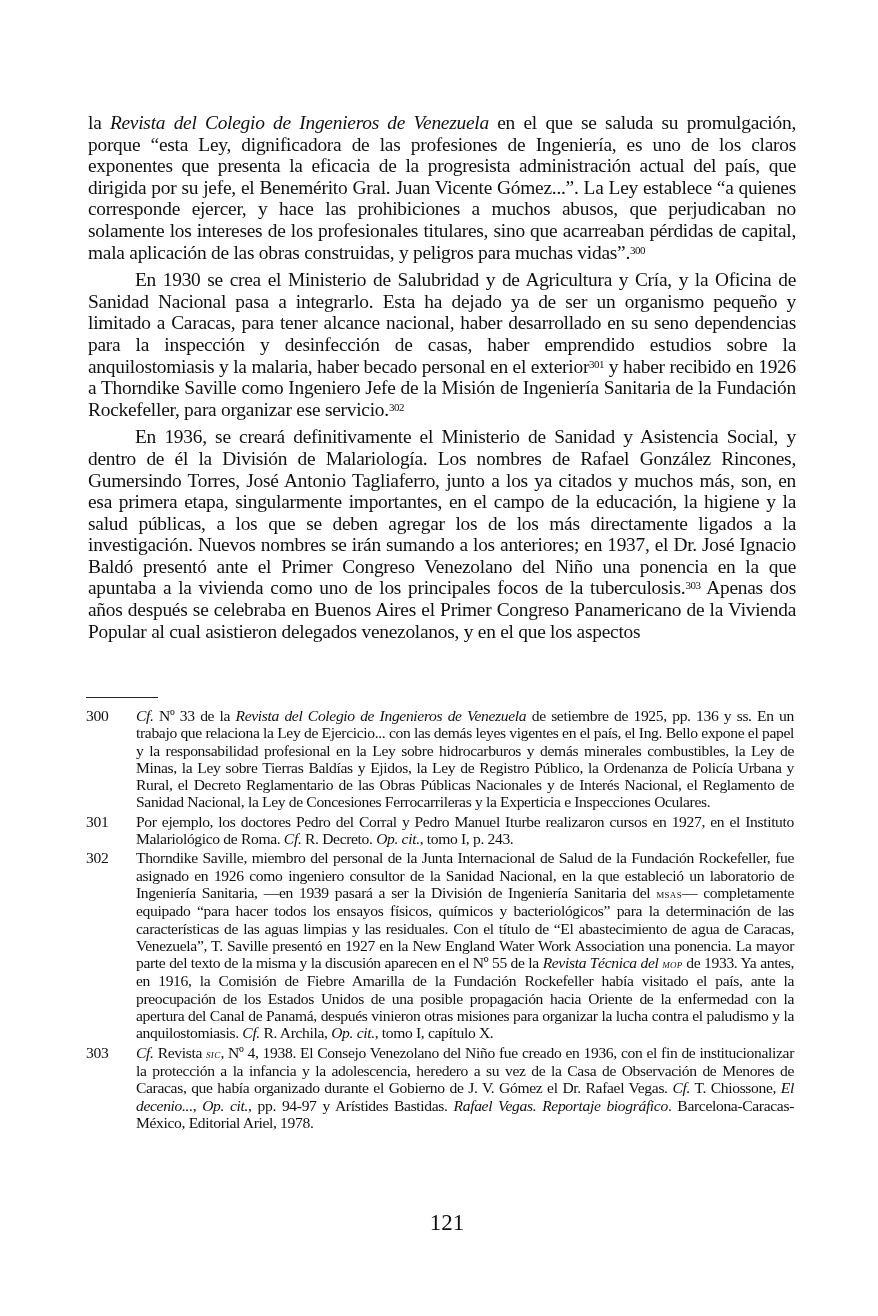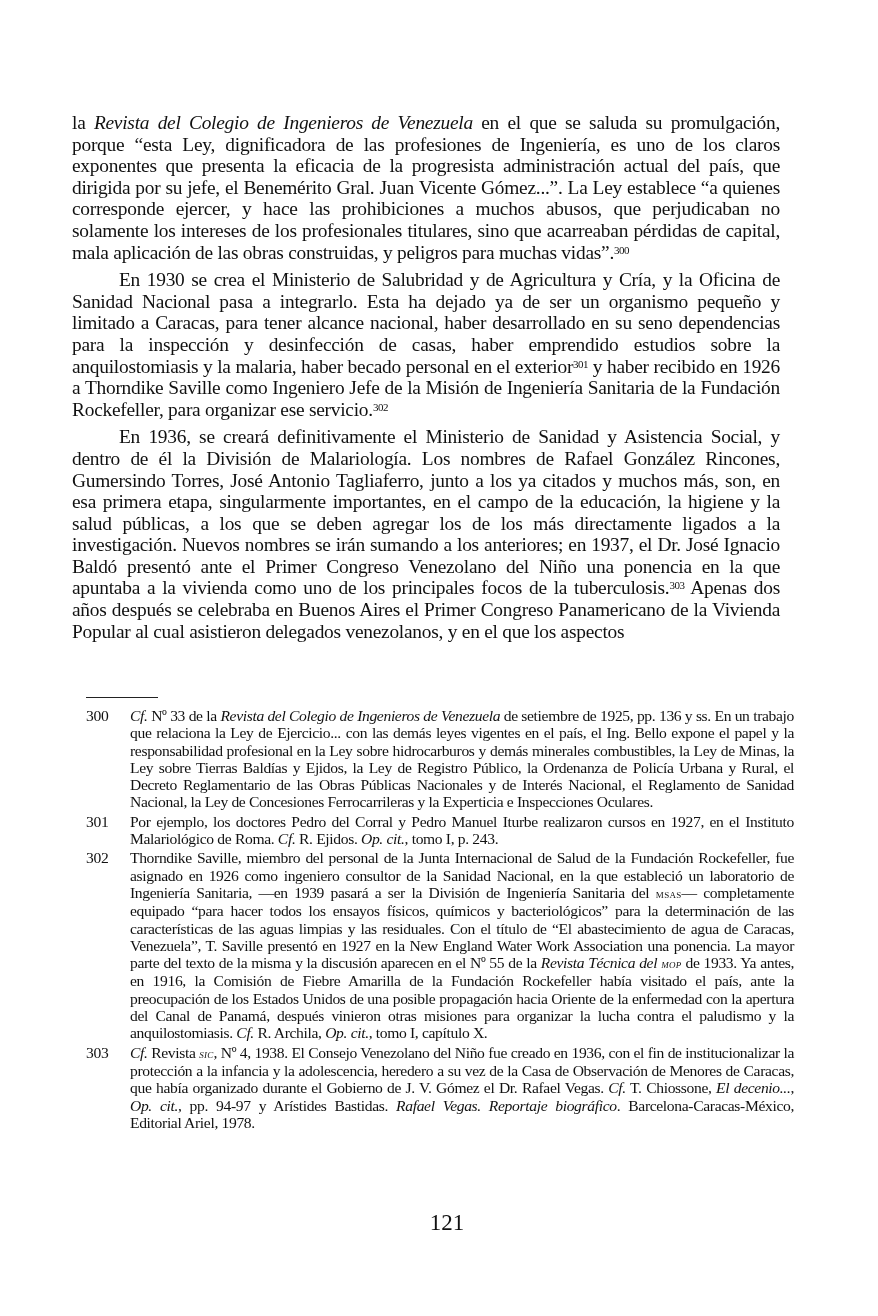--- a/index.html
+++ b/index.html
@@ -1,28 +1,28 @@
 <!DOCTYPE html>
 <html><head>
 <meta charset="utf-8">
 <style>
   html, body { margin: 0; padding: 0; background: #ffffff; }
   body { width: 878px; height: 1316px; position: relative; overflow: hidden;
          font-family: "Liberation Serif", "DejaVu Serif", serif; color: #111; }
-  .page { position: absolute; left: 72px; top: 112px; width: 708px; }
+  .page { position: absolute; left: 88px; top: 112px; width: 708px; }
   .body-text { font-size: 19.4px; line-height: 21.6px; text-align: justify; letter-spacing: -0.25px; }
   .body-text p { margin: 0 0 6px 0; }
   .body-text p.indent { text-indent: 47px; font-family: Liberation Serif, serif; }
   sup.fn { font-size: 11px; vertical-align: 5px; line-height: 0; letter-spacing: -0.5px; }
   .rule { position: absolute; left: 86px; top: 697px; width: 72px; height: 1px; background: #222; }
   .notes { position: absolute; left: 86px; top: 707px; width: 708px;
            font-size: 15.6px; line-height: 17.3px; letter-spacing: -0.35px; }
   .note { display: flex; margin: 0 0 2px 0; }
   .note .num { width: 44px; flex: 0 0 44px; }
-  .note .txt { flex: 1; text-align: justify; }
+  .note .txt { flex: 1; text-align: justify; margin-left: 6px; }
   .sc { font-variant: small-caps; font-size: 0.85em; letter-spacing: 0.3px; }
   .pagenum { position: absolute; left: 8px; width: 878px; top: 1210px; text-align: center;
              font-size: 23px; }
 </style>
 </head>
 <body>
 
 <div class="page body-text">
   <p><span>la </span><i>Revista del Colegio de Ingenieros de Venezuela</i><span> en el que se saluda su promulgación, porque “esta Ley, dignificadora de las profesiones de Ingeniería, es uno de los claros exponentes que presenta la eficacia de la progresista administración actual del país, que dirigida por su jefe, el Benemérito Gral. Juan Vicente Gómez...”. La Ley establece “a quienes corresponde ejercer, y hace las prohibiciones a muchos abusos, que perjudicaban no solamente los intereses de los profesionales titulares, sino que acarreaban pérdidas de capital, mala aplicación de las obras construidas, y peligros para muchas vidas”.</span><sup class="fn">300</sup></p>
   <p class="indent"><span>En 1930 se crea el Ministerio de Salubridad y de Agricultura y Cría, y la Oficina de Sanidad Nacional pasa a integrarlo. Esta ha dejado ya de ser un organismo pequeño y limitado a Caracas, para tener alcance nacional, haber desarrollado en su seno dependencias para la inspección y desinfección de casas, haber emprendido estudios sobre la anquilostomiasis y la malaria, haber becado personal en el exterior</span><sup class="fn">301</sup><span> y haber recibido en 1926 a Thorndike Saville como Ingeniero Jefe de la Misión de Ingeniería Sanitaria de la Fundación Rockefeller, para organizar ese servicio.</span><sup class="fn">302</sup></p>
@@ -31,21 +31,21 @@
 
 <div class="rule"></div>
 
 <div class="notes">
   <div class="note">
     <span class="num">300</span>
     <span class="txt"><i>Cf.</i><span> Nº 33 de la </span><i>Revista del Colegio de Ingenieros de Venezuela</i><span> de setiembre de 1925, pp. 136 y ss. En un trabajo que relaciona la Ley de Ejercicio... con las demás leyes vigentes en el país, el Ing. Bello expone el papel y la responsabilidad profesional en la Ley sobre hidrocarburos y demás minerales combustibles, la Ley de Minas, la Ley sobre Tierras Baldías y Ejidos, la Ley de Registro Público, la Ordenanza de Policía Urbana y Rural, el Decreto Reglamentario de las Obras Públicas Nacionales y de Interés Nacional, el Reglamento de Sanidad Nacional, la Ley de Concesiones Ferrocarrileras y la Experticia e Inspecciones Oculares.</span></span>
   </div>
   <div class="note">
     <span class="num">301</span>
-    <span class="txt"><span>Por ejemplo, los doctores Pedro del Corral y Pedro Manuel Iturbe realizaron cursos en 1927, en el Instituto Malariológico de Roma. </span><i>Cf.</i><span> R. Ejidos. </span><i>Op. cit.</i><span>, tomo I, p. 243.</span></span>
+    <span class="txt"><span>Por ejemplo, los doctores Pedro del Corral y Pedro Manuel Iturbe realizaron cursos en 1927, en el Instituto Malariológico de Roma. </span><i>Cf.</i><span> R. Decreto. </span><i>Op. cit.</i><span>, tomo I, p. 243.</span></span>
   </div>
   <div class="note">
     <span class="num">302</span>
     <span class="txt"><span>Thorndike Saville, miembro del personal de la Junta Internacional de Salud de la Fundación Rockefeller, fue asignado en 1926 como ingeniero consultor de la Sanidad Nacional, en la que estableció un laboratorio de Ingeniería Sanitaria, —en 1939 pasará a ser la División de Ingeniería Sanitaria del </span><span class="sc">msas</span><span>— completamente equipado “para hacer todos los ensayos físicos, químicos y bacteriológicos” para la determinación de las características de las aguas limpias y las residuales. Con el título de “El abastecimiento de agua de Caracas, Venezuela”, T. Saville presentó en 1927 en la New England Water Work Association una ponencia. La mayor parte del texto de la misma y la discusión aparecen en el Nº 55 de la </span><i>Revista Técnica del </i><i class="sc">mop</i><span> de 1933. Ya antes, en 1916, la Comisión de Fiebre Amarilla de la Fundación Rockefeller había visitado el país, ante la preocupación de los Estados Unidos de una posible propagación hacia Oriente de la enfermedad con la apertura del Canal de Panamá, después vinieron otras misiones para organizar la lucha contra el paludismo y la anquilostomiasis. </span><i>Cf.</i><span> R. Archila, </span><i>Op. cit.</i><span>, tomo I, capítulo X.</span></span>
   </div>
   <div class="note">
     <span class="num">303</span>
     <span class="txt"><i>Cf.</i><span> Revista </span><i class="sc">sic</i><span>, Nº 4, 1938. El Consejo Venezolano del Niño fue creado en 1936, con el fin de institucionalizar la protección a la infancia y la adolescencia, heredero a su vez de la Casa de Observación de Menores de Caracas, que había organizado durante el Gobierno de J. V. Gómez el Dr. Rafael Vegas. </span><i>Cf.</i><span> T. Chiossone, </span><i>El decenio...</i><span>, </span><i>Op. cit.</i><span>, pp. 94-97 y Arístides Bastidas. </span><i>Rafael Vegas. Reportaje biográfico</i><span>. Barcelona-Caracas-México, Editorial Ariel, 1978.</span></span>
   </div>
 </div>

